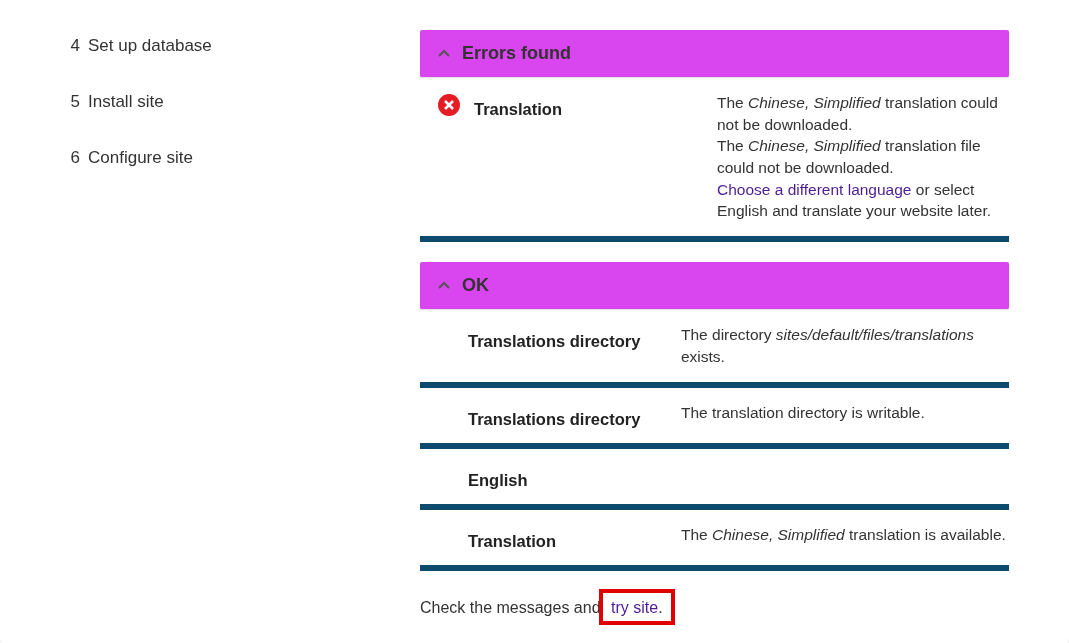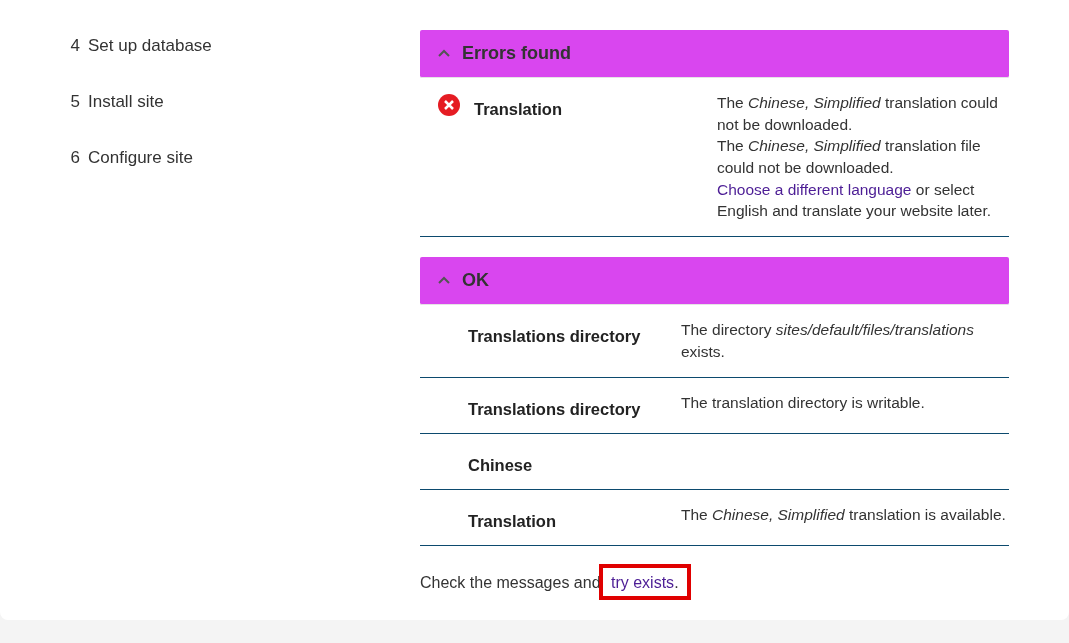--- a/index.html
+++ b/index.html
@@ -63,21 +63,21 @@
     .section:first-child { margin-top: 30px; }
     .chevron {
       display: inline-block;
       width: 12px;
       height: 12px;
       position: relative;
     }
     .chevron svg { display: block; }
     .item-row {
       display: flex;
-      border-bottom: 1px solid #0c4a6e;
+      border-bottom: 6px solid #0c4a6e;
       padding: 14px 0 14px 18px;
       align-items: flex-start;
       gap: 8px;
     }
     .item-icon-col { width: 28px; flex-shrink: 0; }
     .item-label-col {
       width: 235px;
       flex-shrink: 0;
       font-weight: 700;
       font-size: 16.5px;
@@ -187,29 +187,29 @@
           <span>The directory </span><em>sites/default/files/translations</em><span> exists.</span>
         </div>
       </div>
 
       <div class="item-row indent-label">
         <div class="item-label-col">Translations directory</div>
         <div class="item-desc-col">The translation directory is writable.</div>
       </div>
 
       <div class="item-row indent-label">
-        <div class="item-label-col">Chinese</div>
+        <div class="item-label-col">English</div>
       </div>
 
       <div class="item-row indent-label">
         <div class="item-label-col">Translation</div>
         <div class="item-desc-col">
           <span>The </span><em>Chinese, Simplified</em><span> translation is available.</span>
         </div>
       </div>
     </div>
 
     <p class="footer-text">
-      <span>Check the messages and </span><span class="highlight-box"><a class="link">try exists</a><span>.</span></span>
+      <span>Check the messages and </span><span class="highlight-box"><a class="link">try site</a><span>.</span></span>
     </p>
 
   </main>
 </div>
 
 </body></html>

